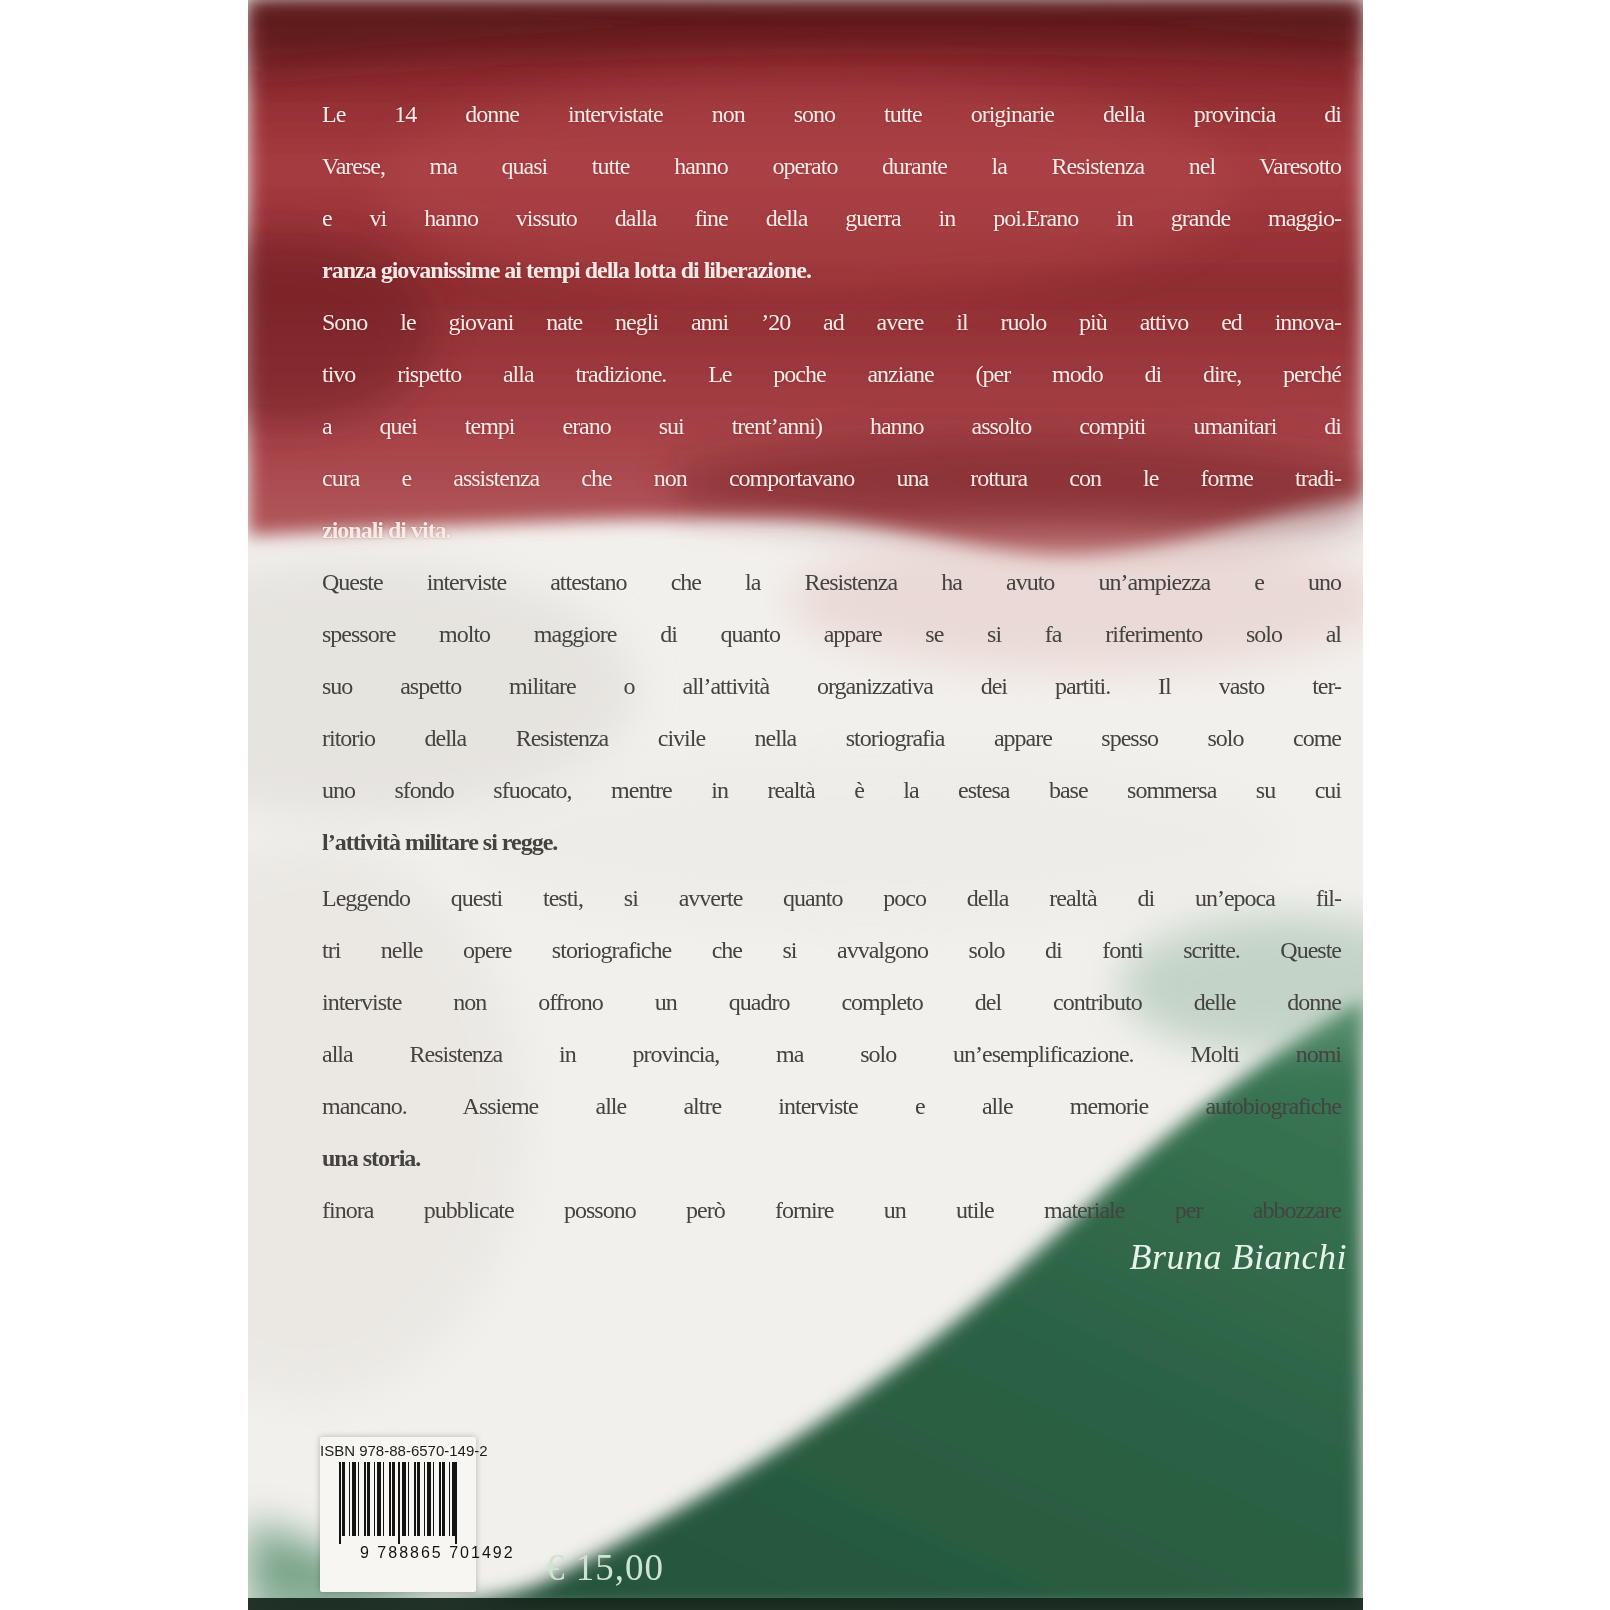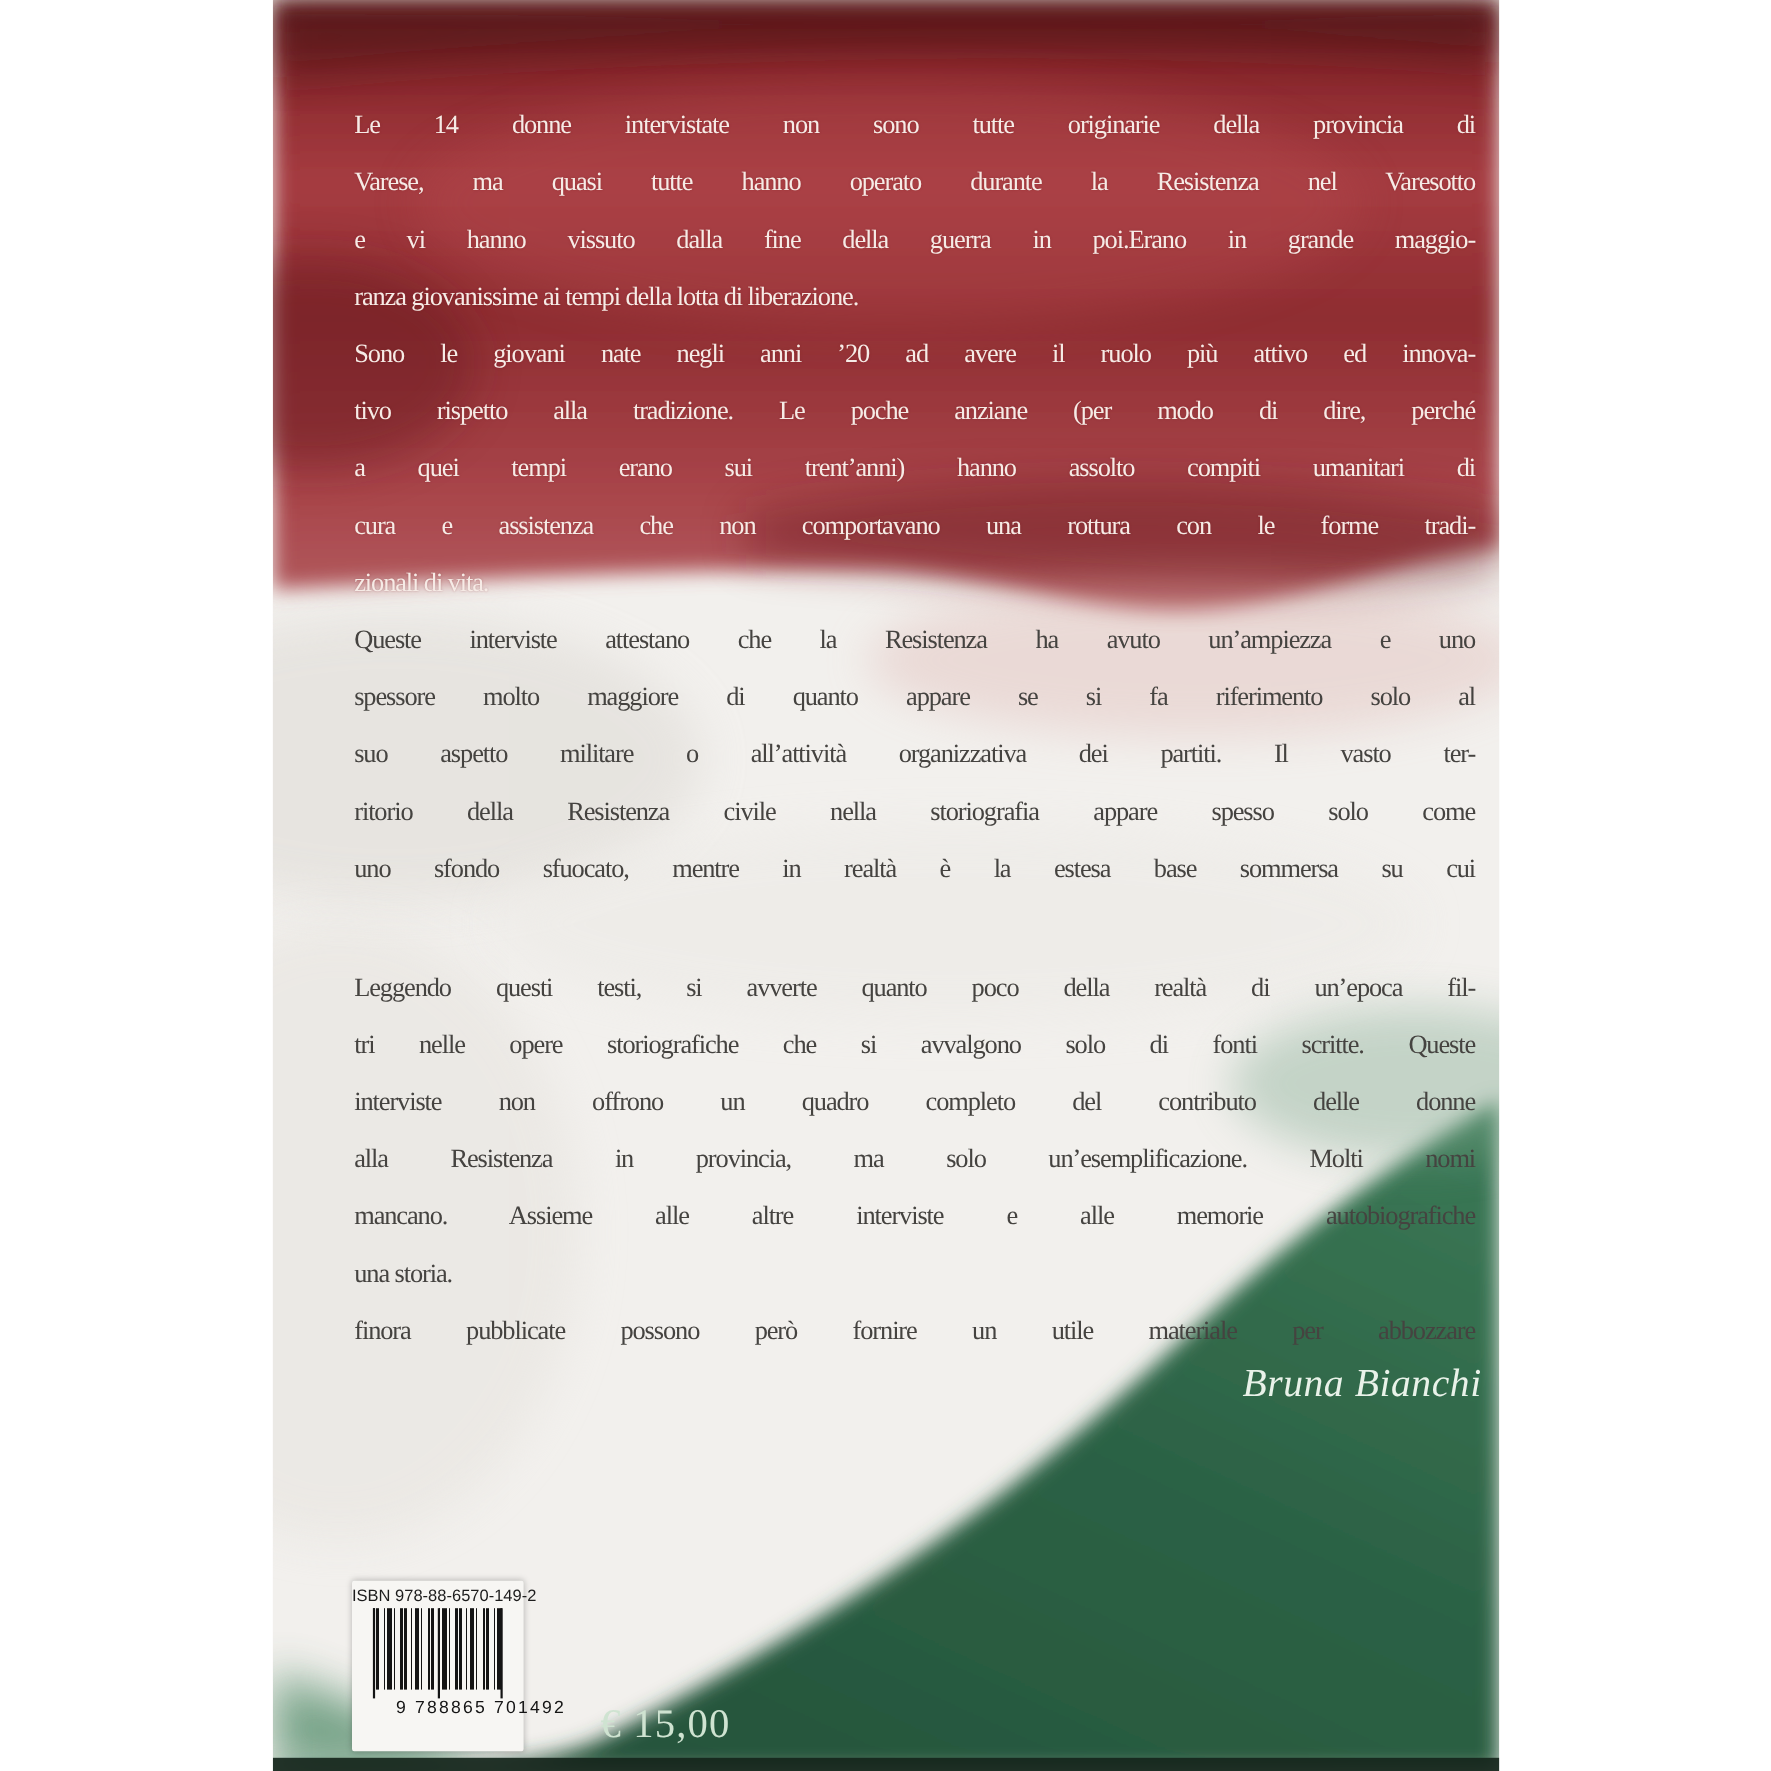--- a/index.html
+++ b/index.html
@@ -12,21 +12,21 @@
     position:absolute; left:248px; top:0; width:1115px; height:1610px;
     background:#f2f0ed; overflow:hidden;
   }
   svg.bg { position:absolute; left:0; top:0; width:1115px; height:1610px; }
 
   .para { position:absolute; left:74px; width:1019px; }
   .line {
     height:52px; line-height:52px; font-size:24px; letter-spacing:-1px;
     text-align:justify; text-align-last:justify; text-justify:inter-word;
   }
-  .line.end { text-align-last:left; }
+  .line.end { text-align-last:left;font-weight:bold; }
   .para-red  { top:88px;  color:#f6ebe6; text-shadow:0 0 2px rgba(120,25,30,.35); }
   .para-dark { color:#454340; }
   #p2 { top:556px; }
   #p3 { top:872px; }
 
   .signature {
     position:absolute; right:16px; top:1236px;
     font-style:italic; font-size:36px; color:#e9f2e9;
     letter-spacing:0.5px;
   }
@@ -133,20 +133,21 @@
       <div class="line">cura e assistenza che non comportavano una rottura con le forme tradi-</div>
       <div class="line end">zionali di vita.</div>
     </div>
 
     <div class="para para-dark" id="p2">
       <div class="line">Queste interviste attestano che la Resistenza ha avuto un’ampiezza e uno</div>
       <div class="line">spessore molto maggiore di quanto appare se si fa riferimento solo al</div>
       <div class="line">suo aspetto militare o all’attività organizzativa dei partiti. Il vasto ter-</div>
       <div class="line">ritorio della Resistenza civile nella storiografia appare spesso solo come</div>
       <div class="line">uno sfondo sfuocato, mentre in realtà è la estesa base sommersa su cui</div>
+      <div class="line end">l’attività militare si regge.</div>
     </div>
 
     <div class="para para-dark" id="p3">
       <div class="line">Leggendo questi testi, si avverte quanto poco della realtà di un’epoca fil-</div>
       <div class="line">tri nelle opere storiografiche che si avvalgono solo di fonti scritte. Queste</div>
       <div class="line">interviste non offrono un quadro completo del contributo delle donne</div>
       <div class="line">alla Resistenza in provincia, ma solo un’esemplificazione. Molti nomi</div>
       <div class="line">mancano. Assieme alle altre interviste e alle memorie autobiografiche</div>
       <div class="line end">una storia.</div>
       <div class="line">finora pubblicate possono però fornire un utile materiale per abbozzare</div>

